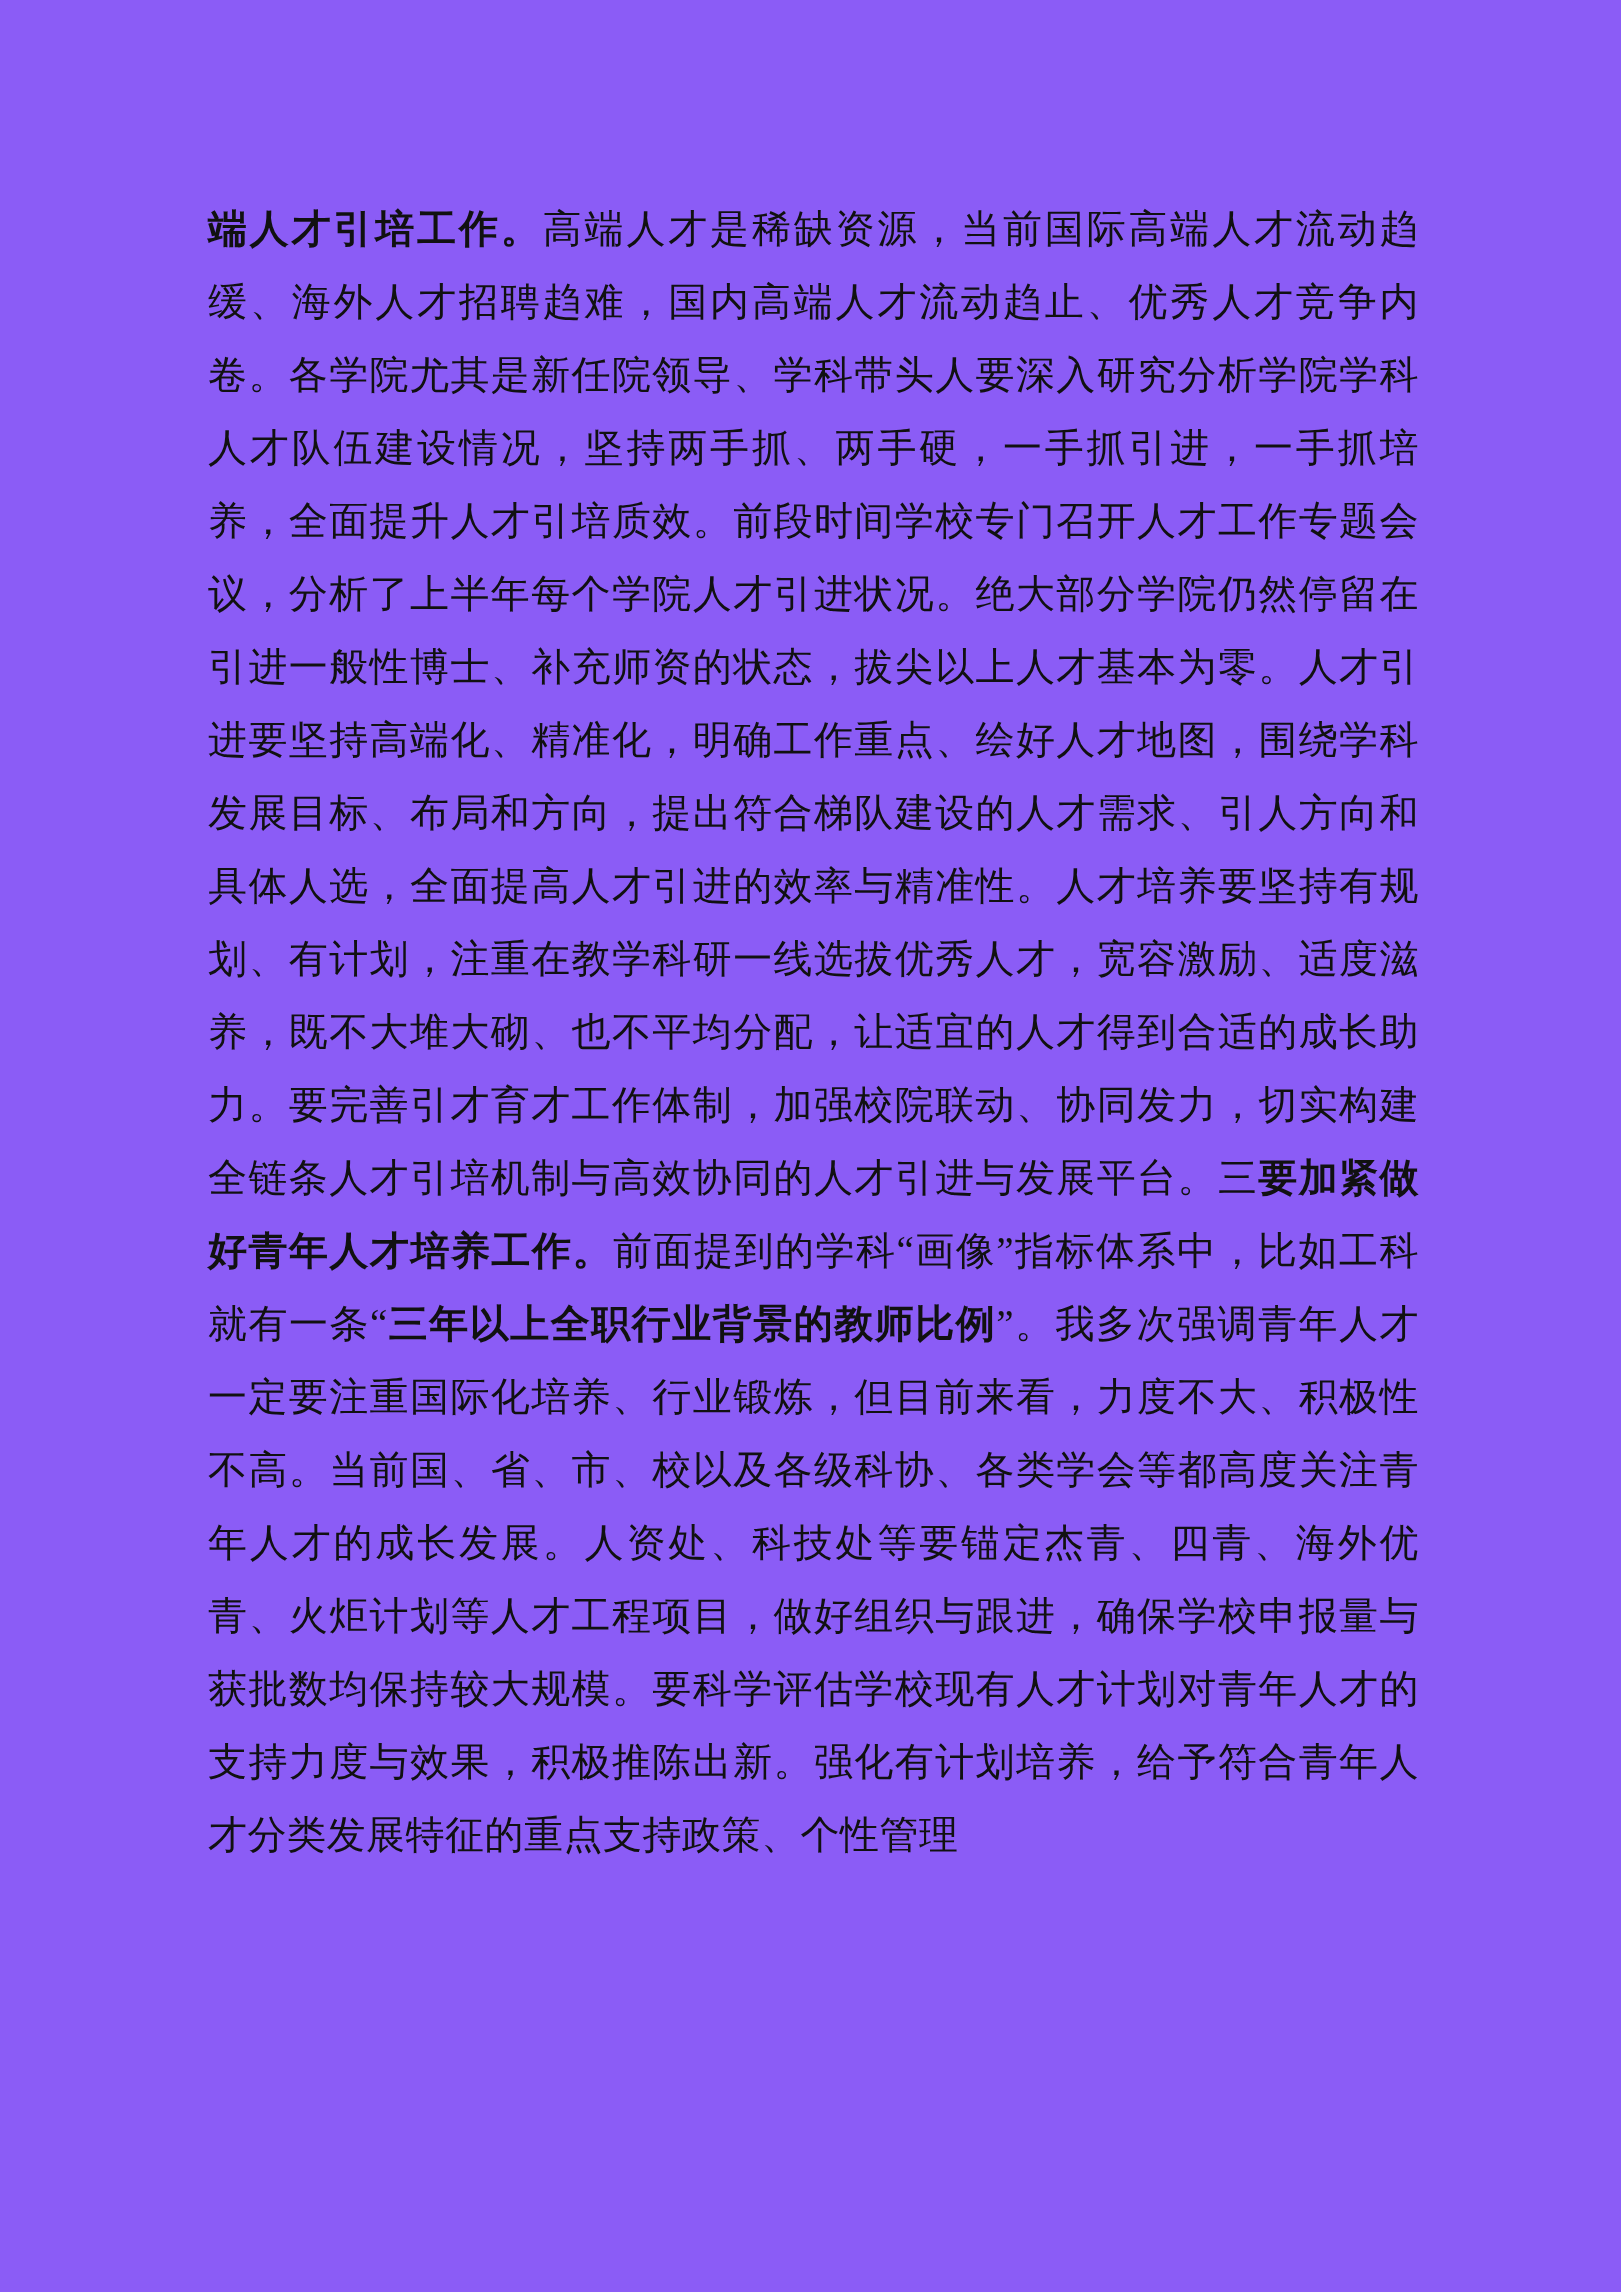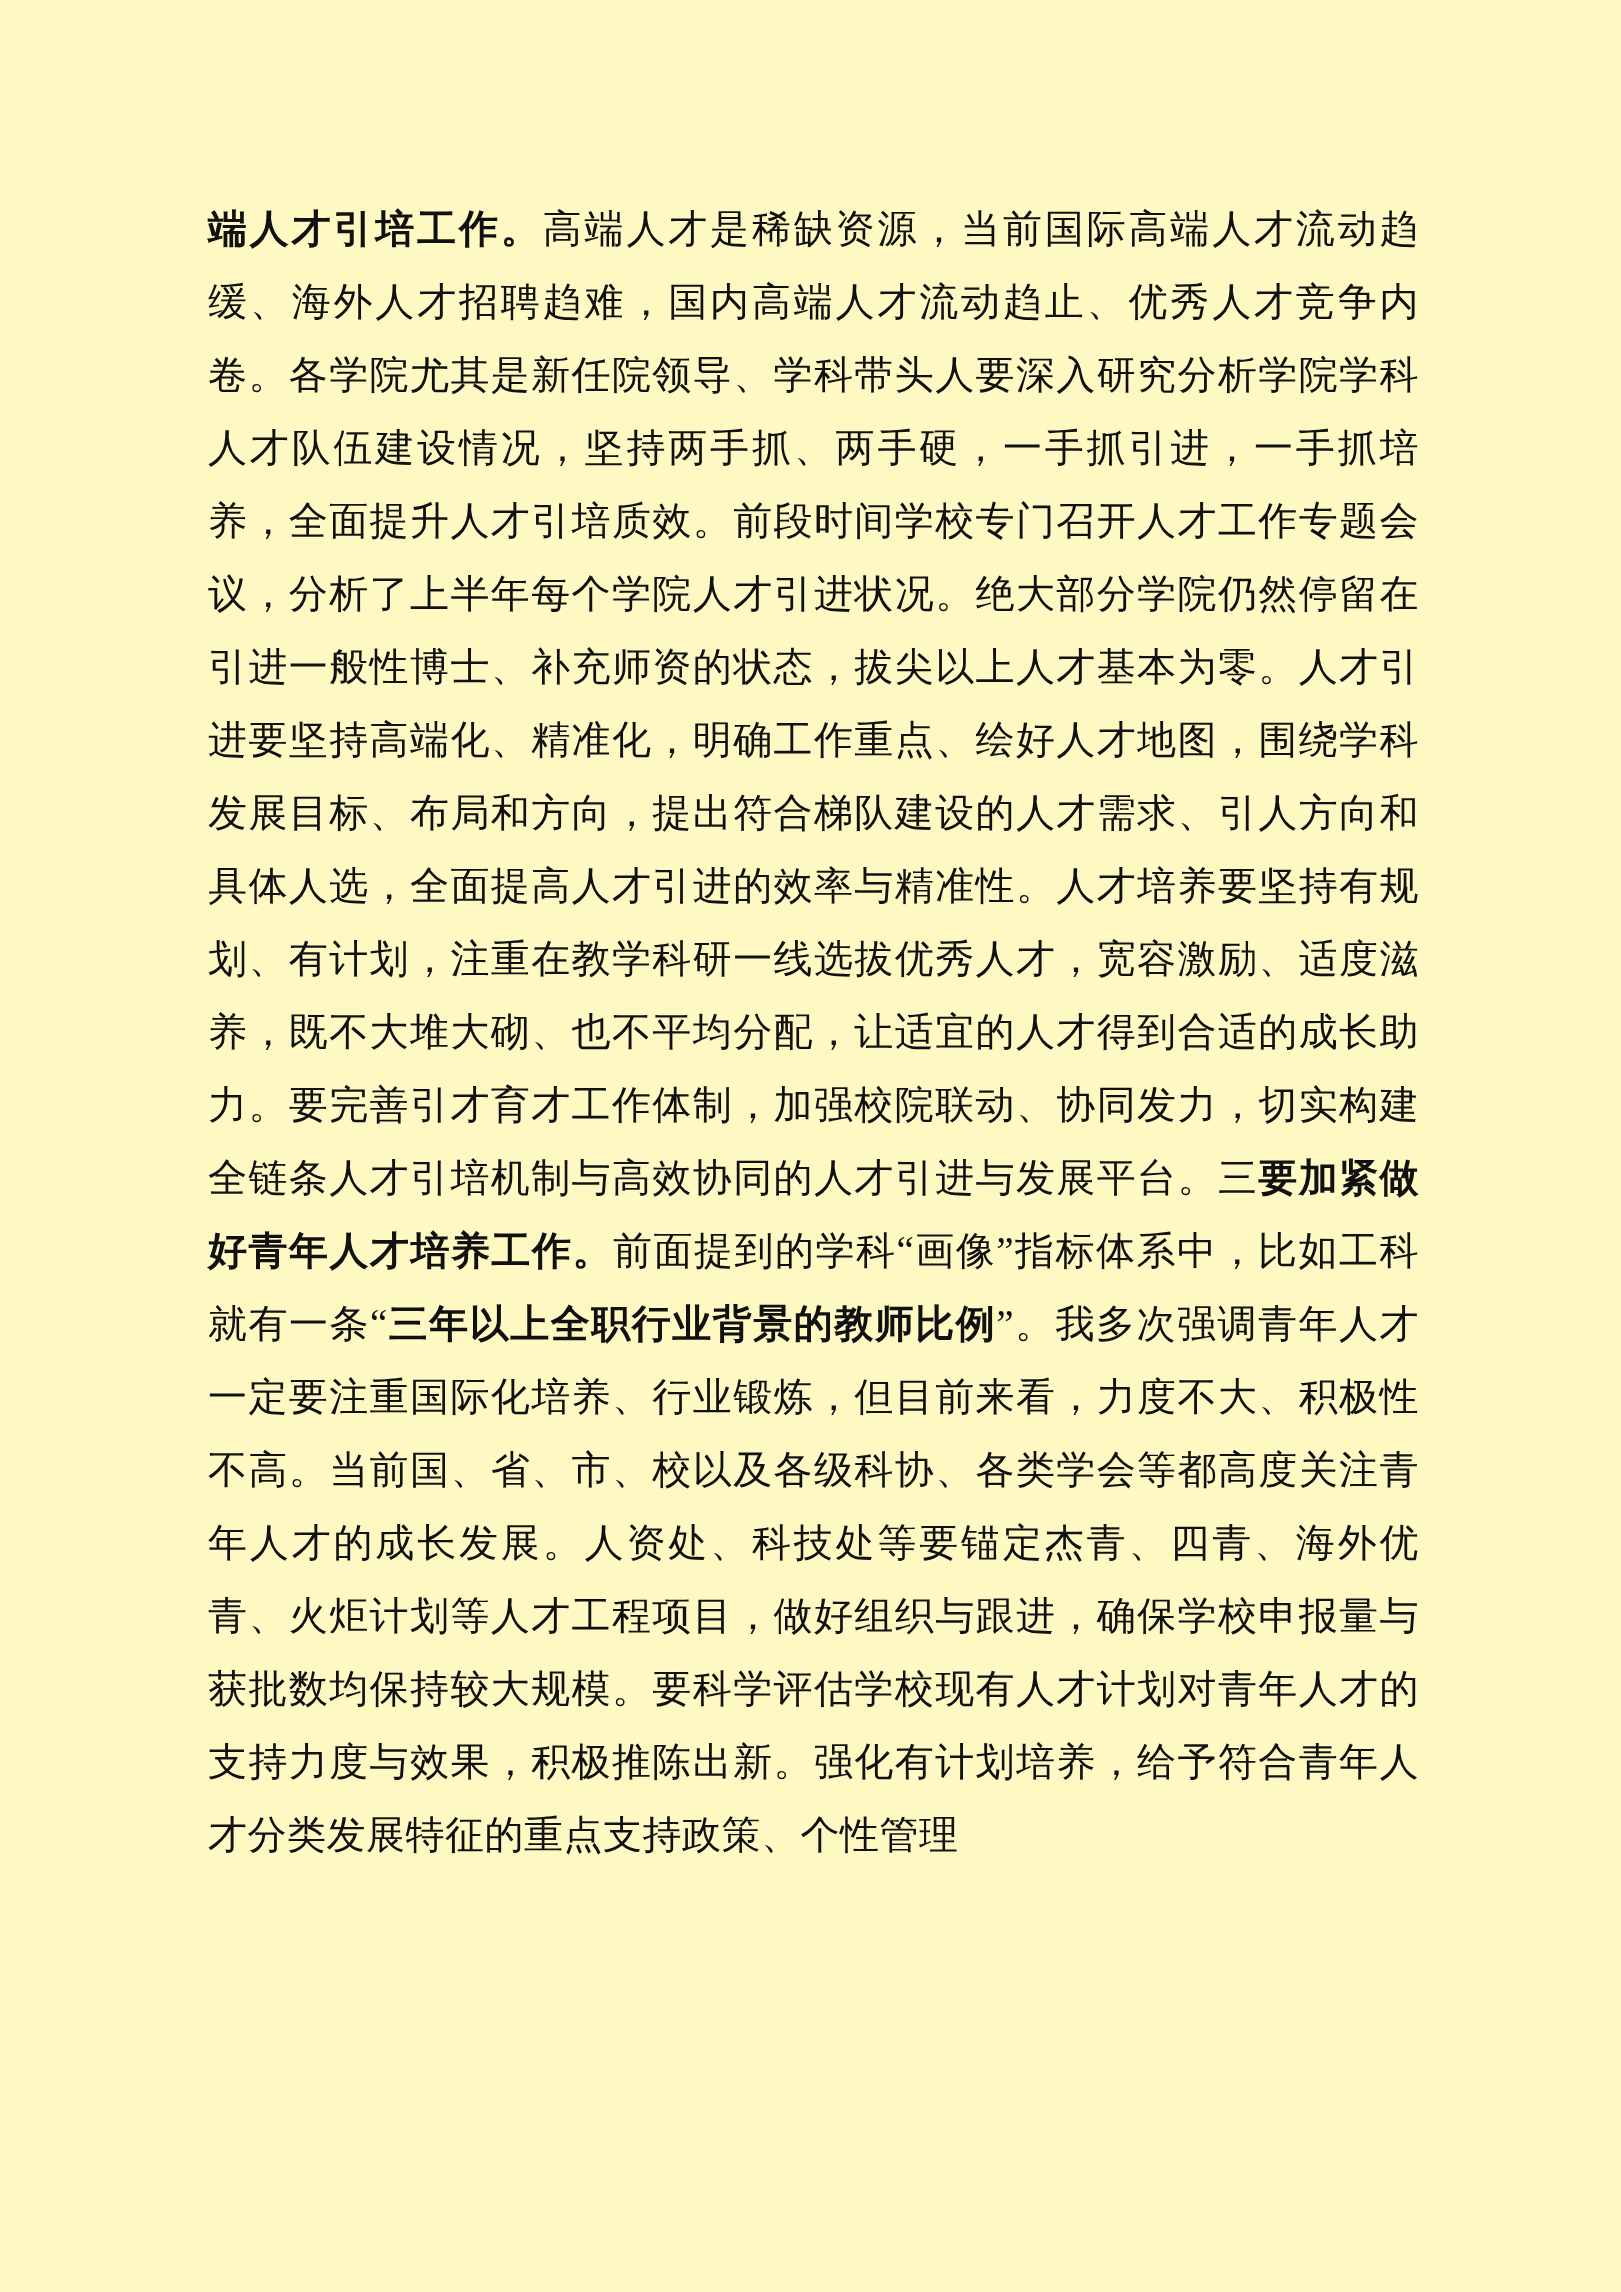--- a/index.html
+++ b/index.html
@@ -11,21 +11,21 @@
     width: 1621px;
     height: 2293px;
     font-family: "Liberation Serif", "DejaVu Serif", serif;
     color: #000000;
     overflow: hidden;
   }
   .page {
     position: relative;
     width: 1621px;
     height: 2293px;
-    background: #fef9c3;
+    background: #8b5cf6;
     box-sizing: border-box;
   }
   .content {
     position: absolute;
     left: 208px;
     top: 192px;
     width: 1211px;
   }
   .doc-paragraph {
     font-size: 39px;

